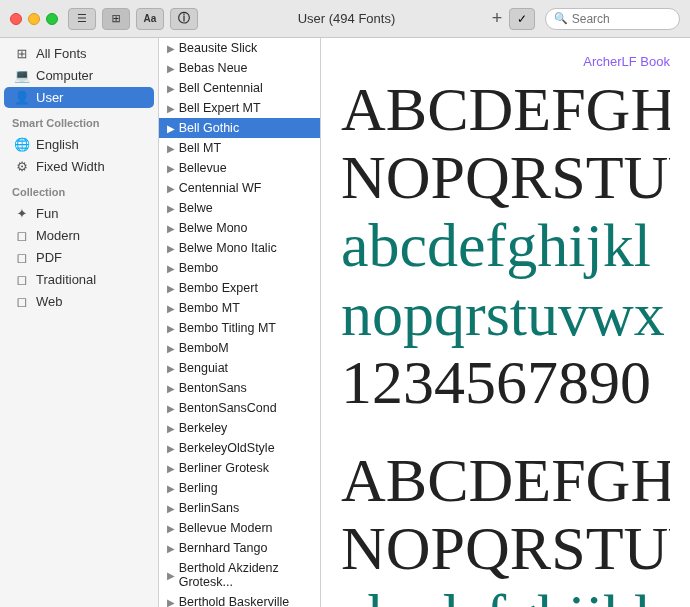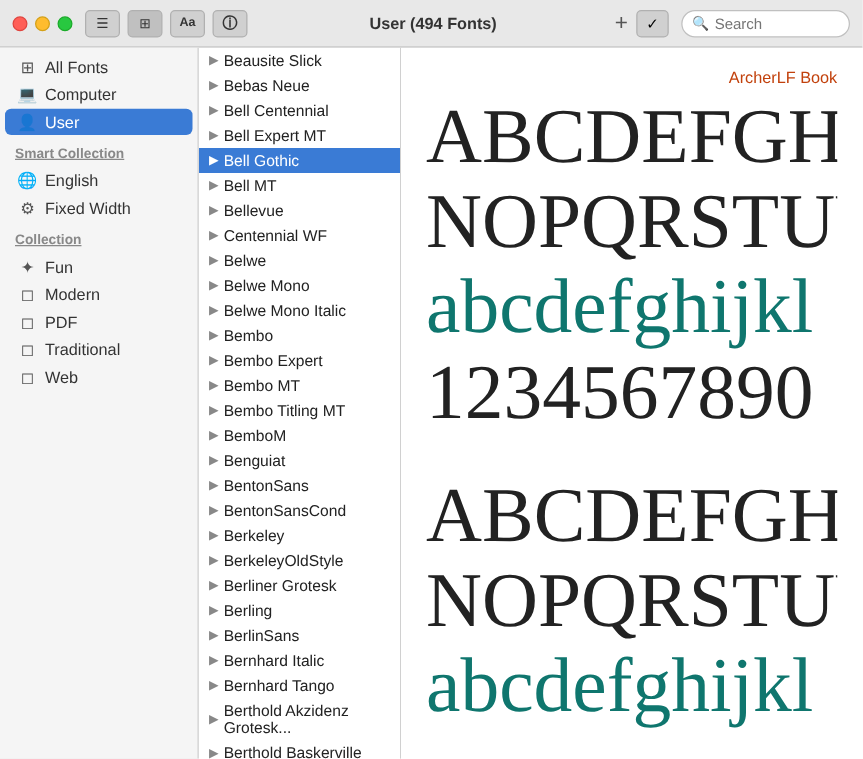--- a/index.html
+++ b/index.html
@@ -56,21 +56,21 @@
       font-size: 11px;
       color: #333;
     }
     .toolbar-btn.active {
       background: #c0c0c0;
     }
     .title-text {
       flex: 1;
       text-align: center;
       font-size: 13px;
-      font-weight: 700;
+      font-weight: 400;
       color: #333;
     }
     .add-btn {
       width: 24px;
       height: 24px;
       background: transparent;
       border: none;
       cursor: pointer;
       font-size: 18px;
       color: #555;
@@ -130,21 +130,20 @@
       overflow-y: auto;
       flex-shrink: 0;
       padding-top: 4px;
     }
     .sidebar-section-label {
       font-size: 11px;
       font-weight: 600;
       color: #888;
       padding: 8px 12px 4px 12px;
       text-transform: none;
-      text-decoration: underline;
     }
     .sidebar-item {
       display: flex;
       align-items: center;
       padding: 3px 12px 3px 10px;
       cursor: pointer;
       border-radius: 5px;
       margin: 1px 4px;
       color: #333;
       font-size: 13px;
@@ -202,21 +201,21 @@
       flex: 1;
       background: white;
       overflow-y: scroll;
       padding: 16px 20px;
     }
     .preview-section {
       margin-bottom: 30px;
     }
     .preview-font-name {
       font-size: 13px;
-      color: #c2410c;
+      color: #8b5cf6;
       text-align: right;
       margin-bottom: 6px;
     }
     .preview-line {
       overflow: hidden;
       white-space: nowrap;
       line-height: 1.1;
     }
     .preview-uppercase {
       font-size: 62px;
@@ -417,21 +416,21 @@
       <div class="font-list-item">
         <span class="font-arrow">▶</span>
         <span>Berling</span>
       </div>
       <div class="font-list-item">
         <span class="font-arrow">▶</span>
         <span>BerlinSans</span>
       </div>
       <div class="font-list-item">
         <span class="font-arrow">▶</span>
-        <span>Bernhard Italic</span>
+        <span>Bellevue Modern</span>
       </div>
       <div class="font-list-item">
         <span class="font-arrow">▶</span>
         <span>Bernhard Tango</span>
       </div>
       <div class="font-list-item">
         <span class="font-arrow">▶</span>
         <span>Berthold Akzidenz Grotesk...</span>
       </div>
       <div class="font-list-item">
@@ -440,20 +439,21 @@
       </div>
     </div>
 
   <div class="preview-area">
 
     <div class="preview-section">
       <div class="preview-font-name">ArcherLF Book</div>
       <div class="preview-line preview-uppercase preview-serif">ABCDEFGHIJ</div>
       <div class="preview-line preview-uppercase preview-serif">NOPQRSTUVW</div>
       <div class="preview-line preview-lowercase preview-serif">abcdefghijkl</div>
+      <div class="preview-line preview-lowercase preview-serif">nopqrstuvwx</div>
       <div class="preview-line preview-numbers preview-serif">1234567890</div>
     </div>
 
     <div class="preview-section">
       <div class="preview-line preview-uppercase preview-light" style="font-weight:300;">ABCDEFGHIJ</div>
       <div class="preview-line preview-uppercase preview-light" style="font-weight:300;">NOPQRSTUVW</div>
       <div class="preview-line preview-lowercase preview-light" style="font-weight:300;">abcdefghijkl</div>
 
     </div>
   </div>

